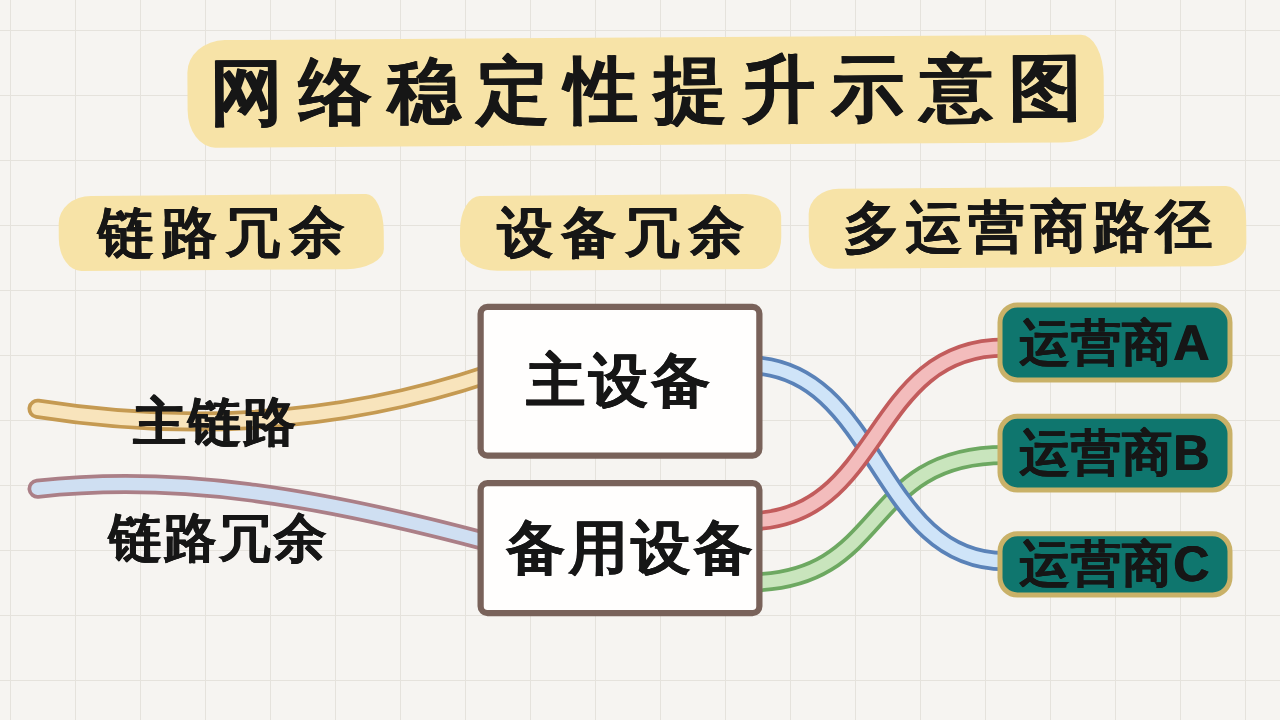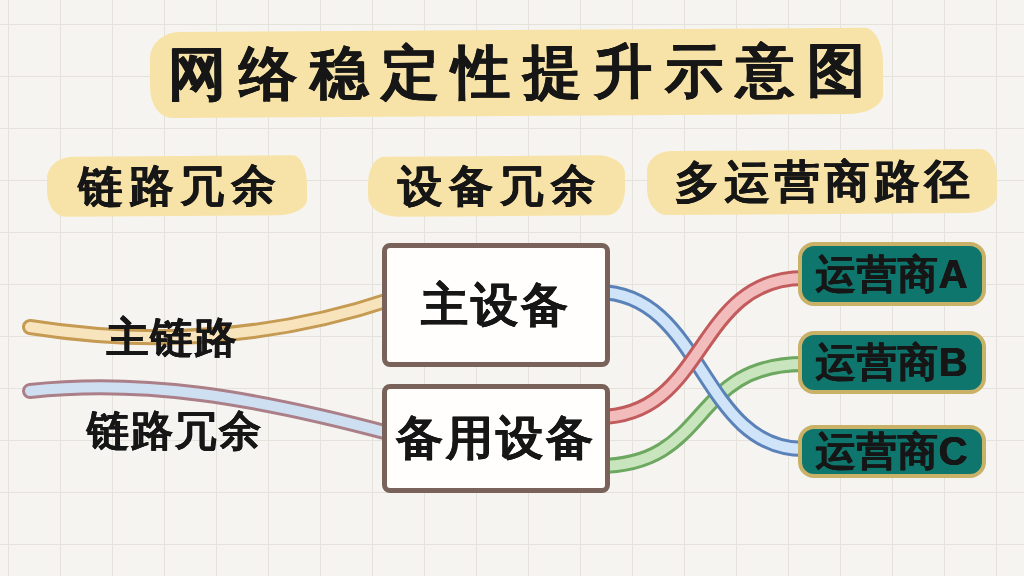--- a/index.html
+++ b/index.html
@@ -44,21 +44,21 @@
   .label-primary { left:60px;  top:270px; width:225px;margin-top:40px; }
   .label-backup  { left:50px;  top:403px; width:250px; }
 
   .device-box {
     background:#fffefd;
     border:5px solid #79625a;
     border-radius:8px;
     display:flex; align-items:center; justify-content:center;
   }
   .device-primary { left:382px; top:243px; width:228px; height:124px; }
-  .device-backup  { left:382px; top:384px; width:228px; height:109px; }
+  .device-backup  { left:382px; top:384px; width:228px; height:109px;justify-content:flex-end; }
   .device-text { font-size:47px; letter-spacing:3px; }
 
   .carrier-box {
     background:#0f766e;
     border:4px solid #c9b168;
     border-radius:16px;
     display:flex; align-items:center; justify-content:center;
   }
   .carrier-a { left:798px; top:242px; width:188px; height:64px; }
   .carrier-b { left:798px; top:331px; width:188px; height:63px; }

